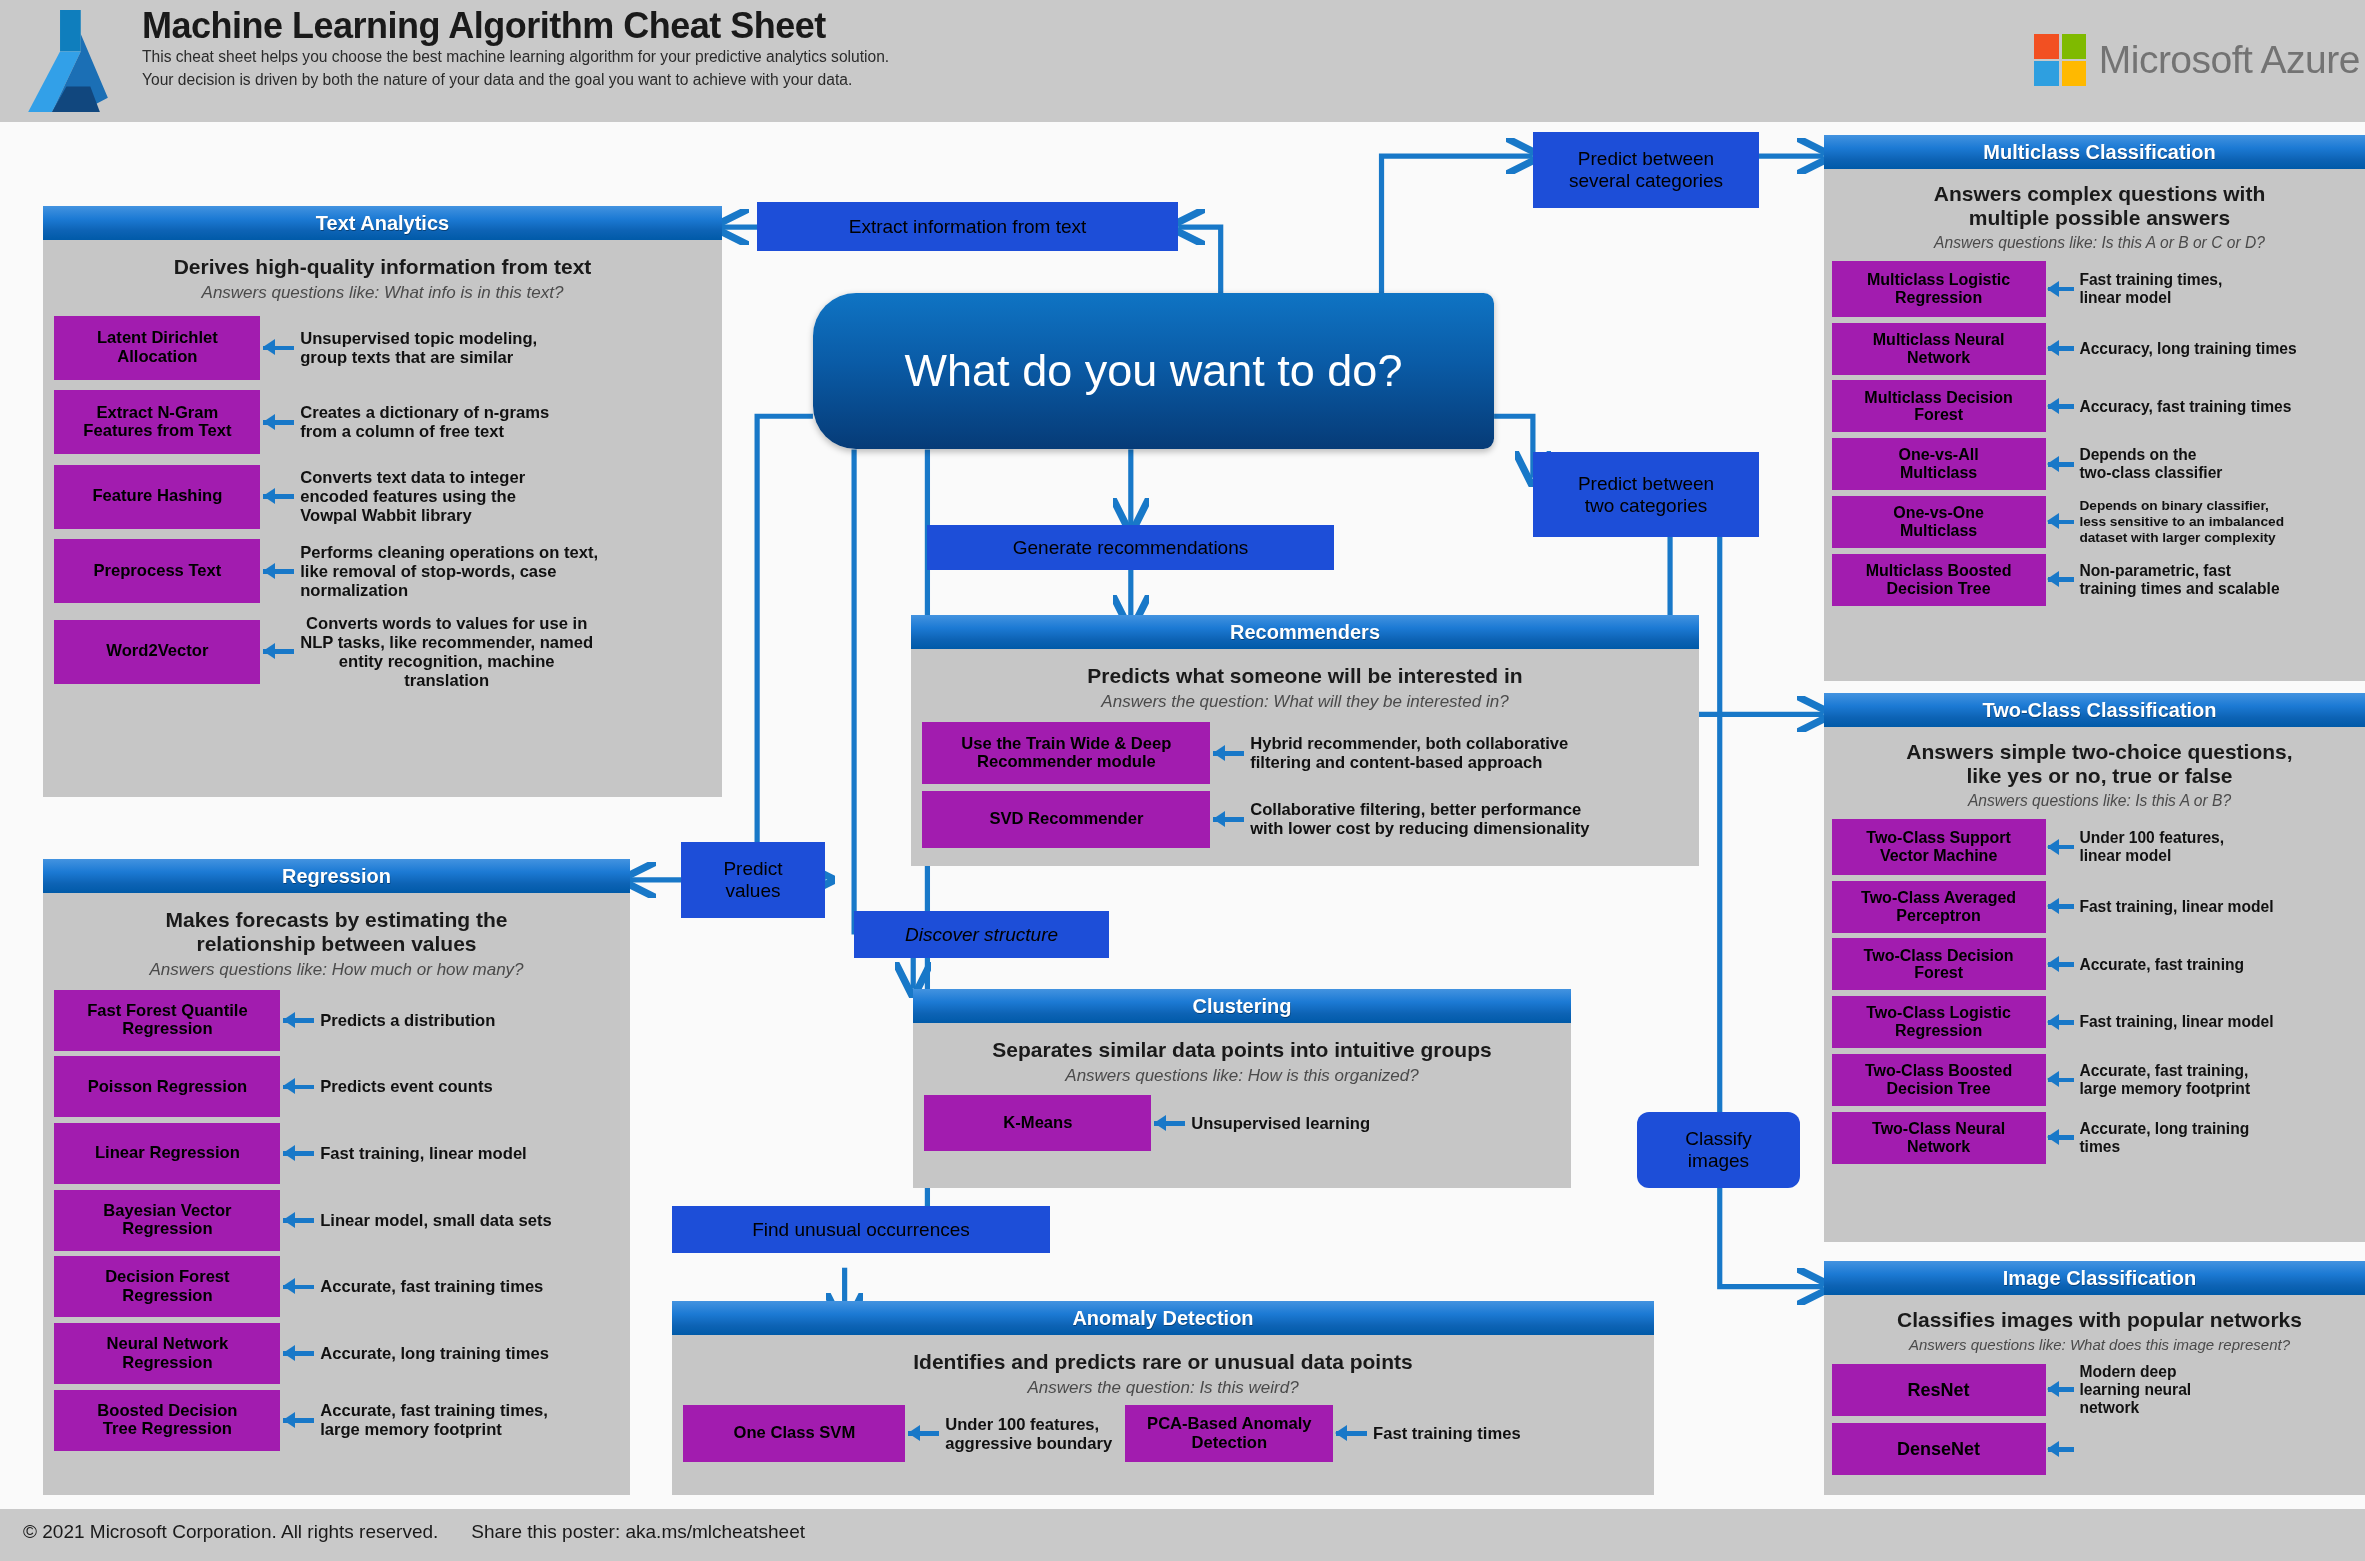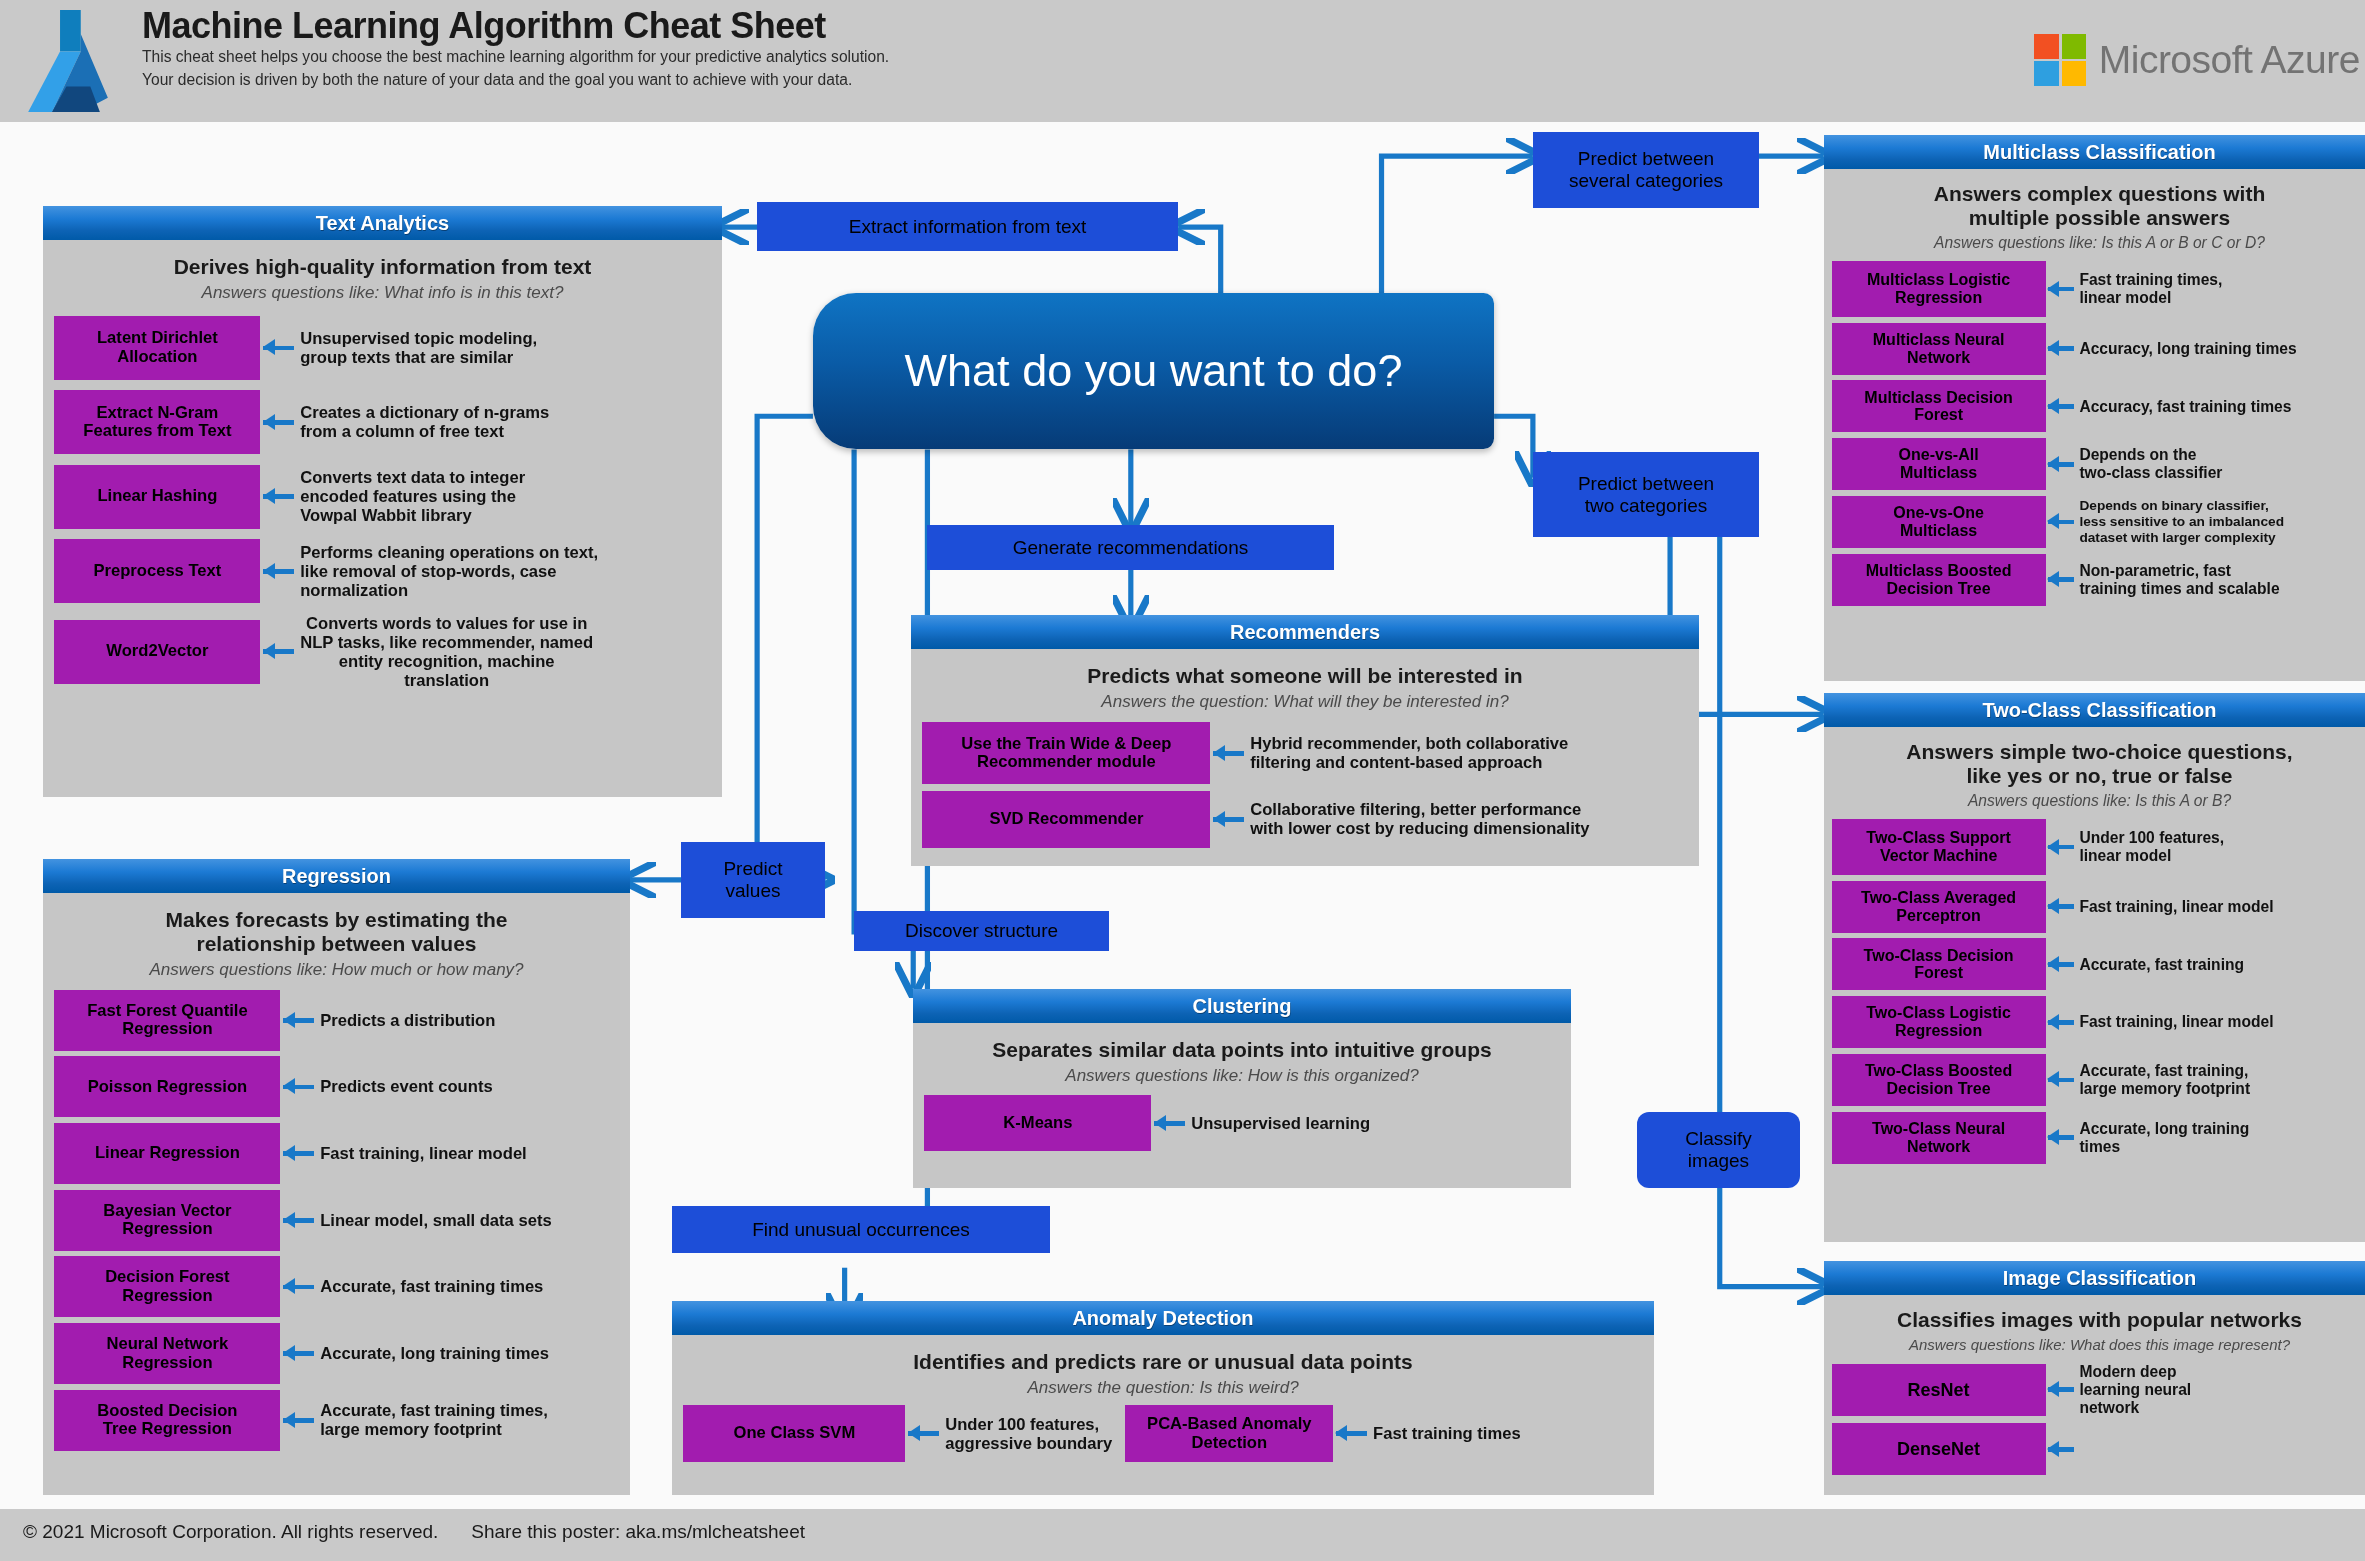--- a/index.html
+++ b/index.html
@@ -171,21 +171,21 @@
 
 <div class="cyan" style="left:927px; top:525px; width:407px; height:45px;">
   <span>Generate recommendations</span>
 </div>
 
 <div class="cyan" style="left:681px; top:842px; width:144px; height:76px; white-space:pre-line;">
   <span>Predict
 values</span>
 </div>
 
-<div class="cyan" style="left:854px; top:911px; width:255px; height:40px;">
+<div class="cyan" style="left:854px; top:911px; width:255px; height:47px;font-style:italic;">
   <span>Discover structure</span>
 </div>
 
 <div class="cyan" style="left:672px; top:1206px; width:378px; height:47px;">
   <span>Find unusual occurrences</span>
 </div>
 
 <div class="cyan" style="left:1637px; top:1112px; width:163px; height:76px; white-space:pre-line;border-radius:12px;">
   <span>Classify
 images</span>
@@ -209,21 +209,21 @@
       <div class="algo-row" style="margin-bottom:10.4px;">
         <div class="algo-box" style="width:206px;height:64px;white-space:pre-line;">Extract N-Gram
 Features from Text</div>
         <div class="algo-arrow">
             <div class="arr-l"></div>
           </div>
         <div class="algo-desc" style="white-space:pre-line;">Creates a dictionary of n-grams
 from a column of free text</div>
       </div>
       <div class="algo-row" style="margin-bottom:10.4px;">
-        <div class="algo-box" style="width:206px;height:64px;white-space:pre-line;">Linear Hashing</div>
+        <div class="algo-box" style="width:206px;height:64px;white-space:pre-line;">Feature Hashing</div>
         <div class="algo-arrow">
             <div class="arr-l"></div>
           </div>
         <div class="algo-desc" style="white-space:pre-line;">Converts text data to integer
 encoded features using the
 Vowpal Wabbit library</div>
       </div>
       <div class="algo-row" style="margin-bottom:10.4px;">
         <div class="algo-box" style="width:206px;height:64px;white-space:pre-line;">Preprocess Text</div>
         <div class="algo-arrow">

